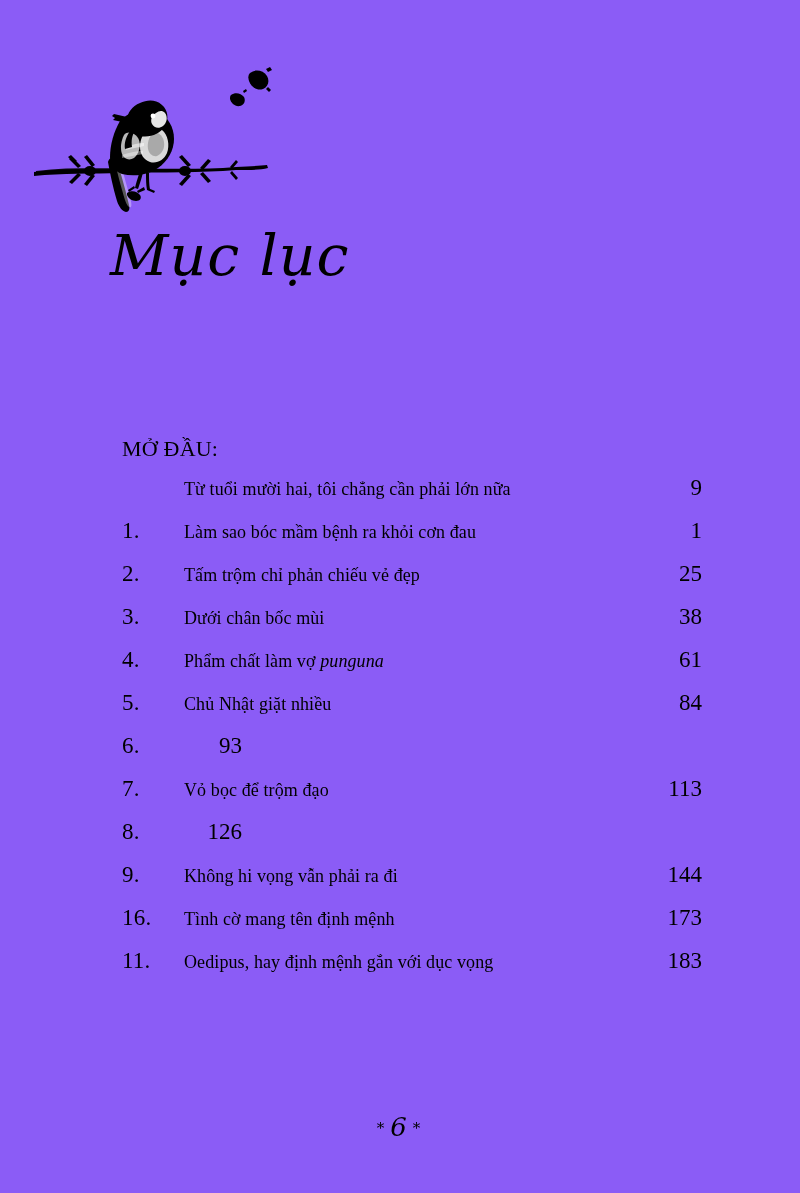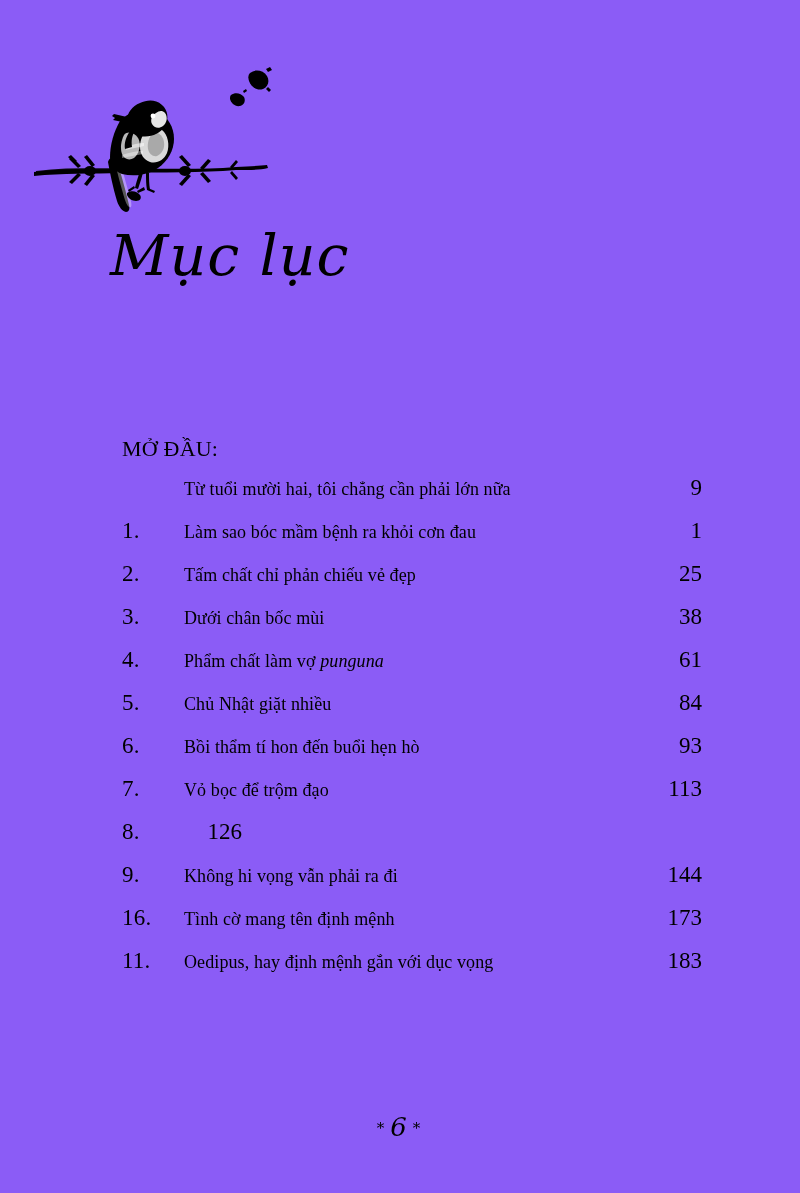--- a/index.html
+++ b/index.html
@@ -233,21 +233,21 @@
     </div>
 
     <div class="toc-row">
       <span class="row-num">1.</span>
       <span class="row-title">Làm sao bóc mầm bệnh ra khỏi cơn đau</span>
       <span class="row-page">1</span>
     </div>
 
     <div class="toc-row">
       <span class="row-num">2.</span>
-      <span class="row-title">Tấm chất chỉ phản chiếu vẻ đẹp</span>
+      <span class="row-title">Tấm trộm chỉ phản chiếu vẻ đẹp</span>
       <span class="row-page">25</span>
     </div>
 
     <div class="toc-row">
       <span class="row-num">3.</span>
       <span class="row-title">Dưới chân bốc mùi</span>
       <span class="row-page">38</span>
     </div>
 
     <div class="toc-row">
@@ -257,21 +257,20 @@
     </div>
 
     <div class="toc-row">
       <span class="row-num">5.</span>
       <span class="row-title">Chủ Nhật giặt nhiều</span>
       <span class="row-page">84</span>
     </div>
 
     <div class="toc-row">
       <span class="row-num">6.</span>
-      <span class="row-title">Bồi thẩm tí hon đến buổi hẹn hò</span>
       <span class="row-page">93</span>
     </div>
 
     <div class="toc-row">
       <span class="row-num">7.</span>
       <span class="row-title">Vỏ bọc để trộm đạo</span>
       <span class="row-page">113</span>
     </div>
 
     <div class="toc-row">

